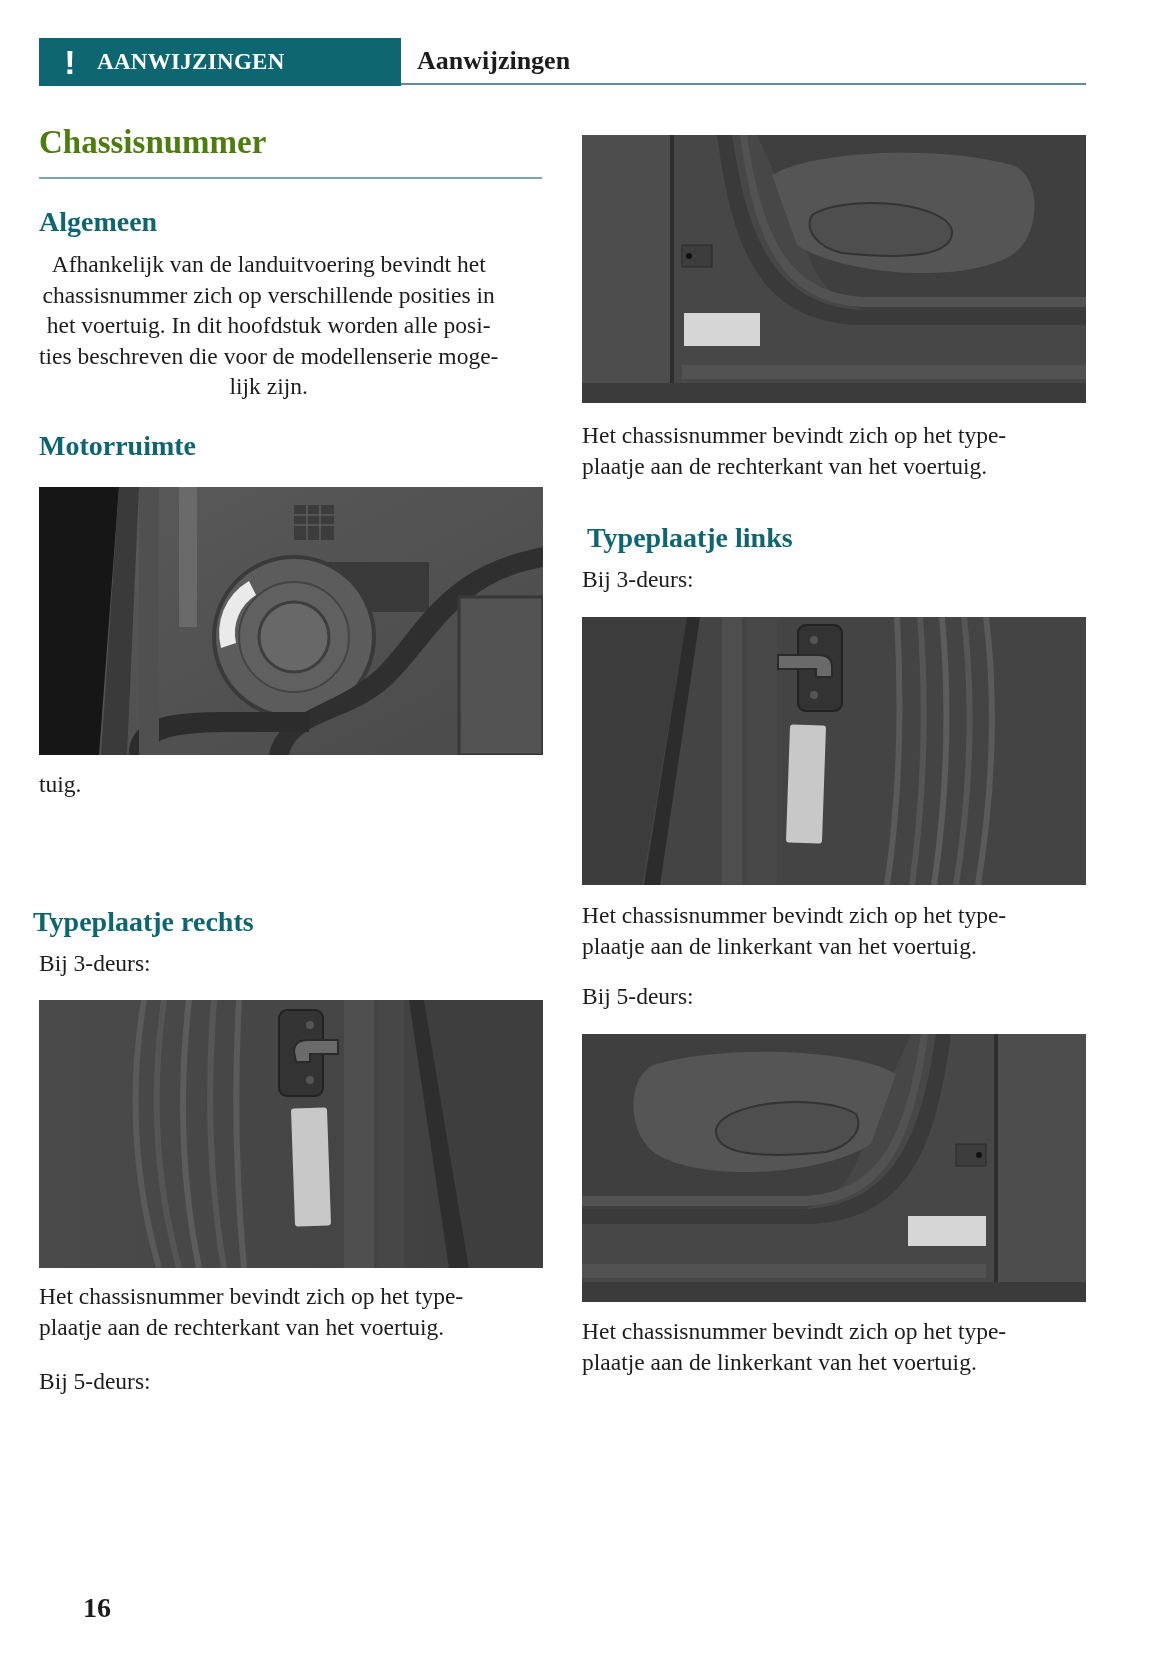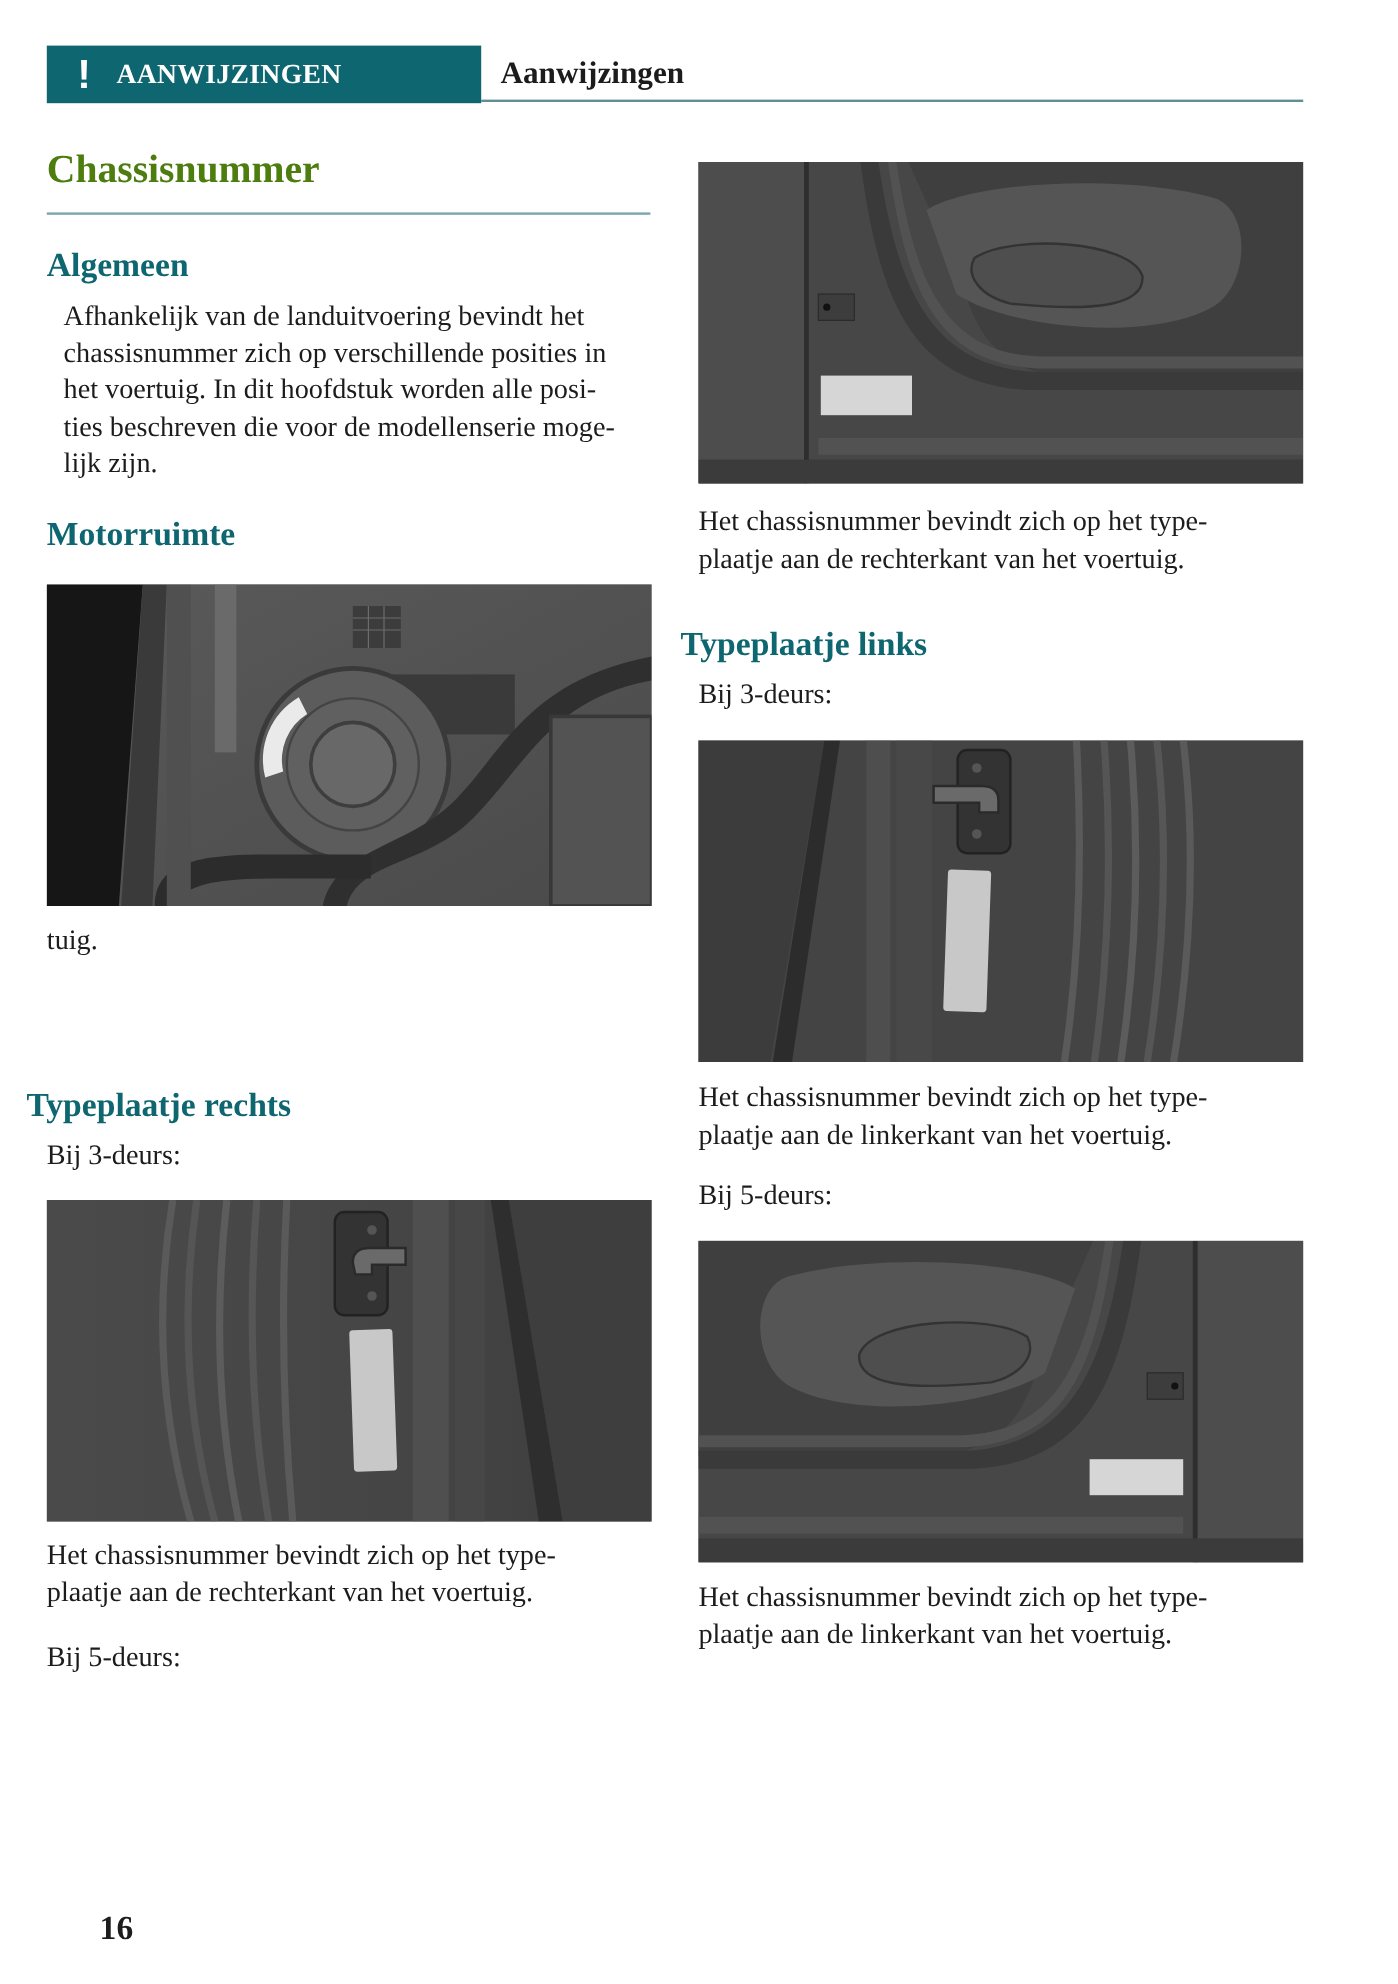--- a/index.html
+++ b/index.html
@@ -38,21 +38,21 @@
     <span class="header-tab-label">AANWIJZINGEN</span>
   </div>
   <div class="header-title">Aanwijzingen</div>
   <div class="header-rule"></div>
 </div>
 
 <div class="h1" style="left:39px; top:124px;">Chassisnummer</div>
 <div class="h1-rule" style="left:39px; top:177px; width:503px;"></div>
 
 <div class="h2" style="left:39px; top:206px;">Algemeen</div>
-<p class="p" style="left:53px; top:249px;">
+<p class="p" style="left:39px; top:249px;text-align:center;">
   <span>Afhankelijk van de landuitvoering bevindt het</span>
   <span>chassisnummer zich op verschillende posities in</span>
   <span>het voertuig. In dit hoofdstuk worden alle posi-</span>
   <span>ties beschreven die voor de modellenserie moge-</span>
   <span>lijk zijn.</span>
 </p>
 
 <div class="h2" style="left:39px; top:430px;">Motorruimte</div>
 
 <div class="img" style="left:39px; top:487px; width:504px; height:268px;" aria-label="Motorruimte met gemarkeerd ingekrast chassisnummer">
@@ -83,21 +83,21 @@
     <path d="M90 268 C90 230 130 225 190 225 H270 V245 H195 C140 245 112 250 110 268 Z" fill="#2c2c2c"></path>
     <rect x="420" y="110" width="84" height="158" fill="#535353" stroke="#383838" stroke-width="3"></rect>
     <path d="M100 0 L120 0 L120 268 L100 268 Z" fill="#505050"></path>
   </svg>
 </div>
 
 <p class="p" style="left:39px; top:769px;">
   <span>tuig.</span>
 </p>
 
-<div class="h2" style="left:22px; top:906px;">Typeplaatje rechts</div>
+<div class="h2" style="left:33px; top:906px;">Typeplaatje rechts</div>
 <p class="p" style="left:39px; top:948px;">
   <span>Bij 3-deurs:</span>
 </p>
 
 <div class="img" style="left:39px; top:1000px; width:504px; height:268px;" aria-label="Typeplaatje op de B-stijl rechts, 3-deurs">
   <svg width="504" height="268" viewBox="0 0 504 268">
     <defs>
       <linearGradient id="r3" x1="0" y1="0" x2="1" y2="0">
         <stop offset="0" stop-color="#4a4a4a"></stop>
           <stop offset="0.6" stop-color="#454545"></stop>
@@ -148,21 +148,21 @@
     <rect x="0" y="248" width="504" height="20" fill="#3b3b3b"></rect>
     <rect x="100" y="230" width="404" height="14" fill="#525252"></rect>
   </svg>
 </div>
 
 <p class="p" style="left:582px; top:420px;">
   <span>Het chassisnummer bevindt zich op het type-</span>
   <span>plaatje aan de rechterkant van het voertuig.</span>
 </p>
 
-<div class="h2" style="left:567px; top:522px;text-align:right;">Typeplaatje links</div>
+<div class="h2" style="left:587px; top:522px;text-align:right;">Typeplaatje links</div>
 <p class="p" style="left:582px; top:564px;">
   <span>Bij 3-deurs:</span>
 </p>
 
 <div class="img" style="left:582px; top:617px; width:504px; height:268px;" aria-label="Typeplaatje op de B-stijl links, 3-deurs">
   <svg width="504" height="268" viewBox="0 0 504 268">
     <rect width="504" height="268" fill="#444"></rect>
     <path d="M0 0 L105 0 L60 268 L0 268 Z" fill="#3c3c3c"></path>
     <path d="M105 0 L118 0 L78 268 L62 268 Z" fill="#2c2c2c"></path>
     <rect x="140" y="0" width="20" height="268" fill="#4e4e4e"></rect>

